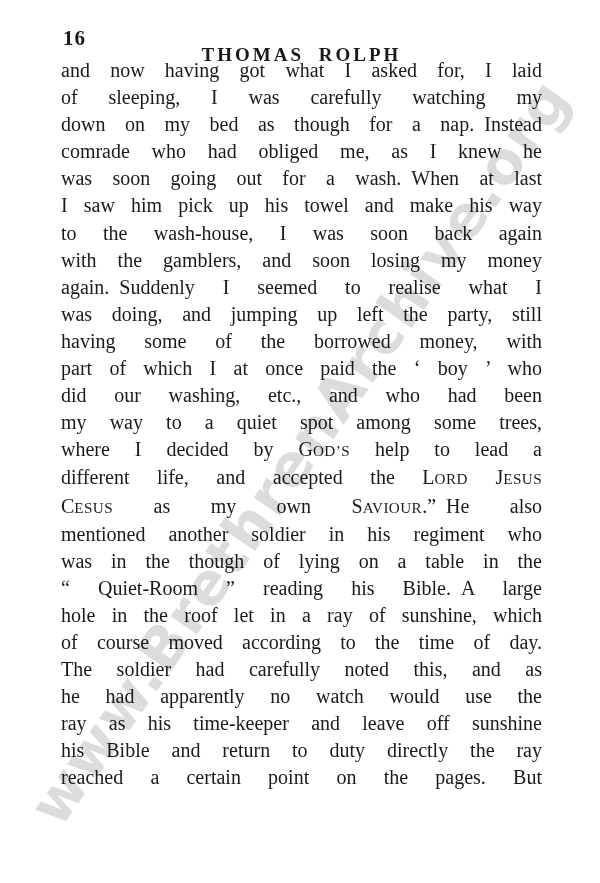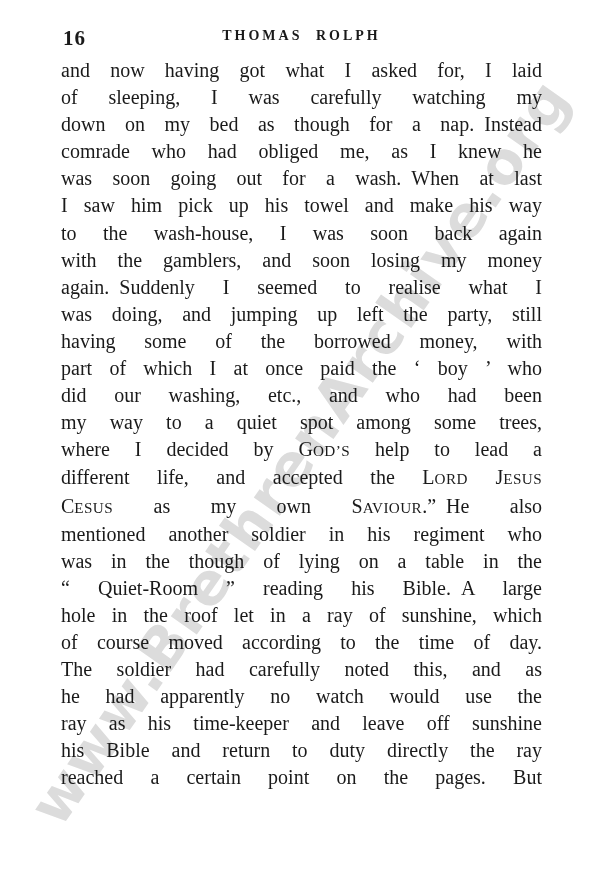--- a/index.html
+++ b/index.html
@@ -48,23 +48,23 @@
     left: 2px;
     top: 0;
     font-size: 21px;
     font-weight: 700;
     letter-spacing: 1px;
   }
   .running-header {
     position: absolute;
     left: 0;
     right: 0;
-    top: 2px;
+    top: 18px;
     text-align: center;
-    font-size: 14px;
+    font-size: 19px;
     font-weight: 600;
     letter-spacing: 3px;
     word-spacing: 7px;
   }
   .body-text {
     position: absolute;
     top: 57px;
     left: 61px;
     width: 481px;
     z-index: 1;

